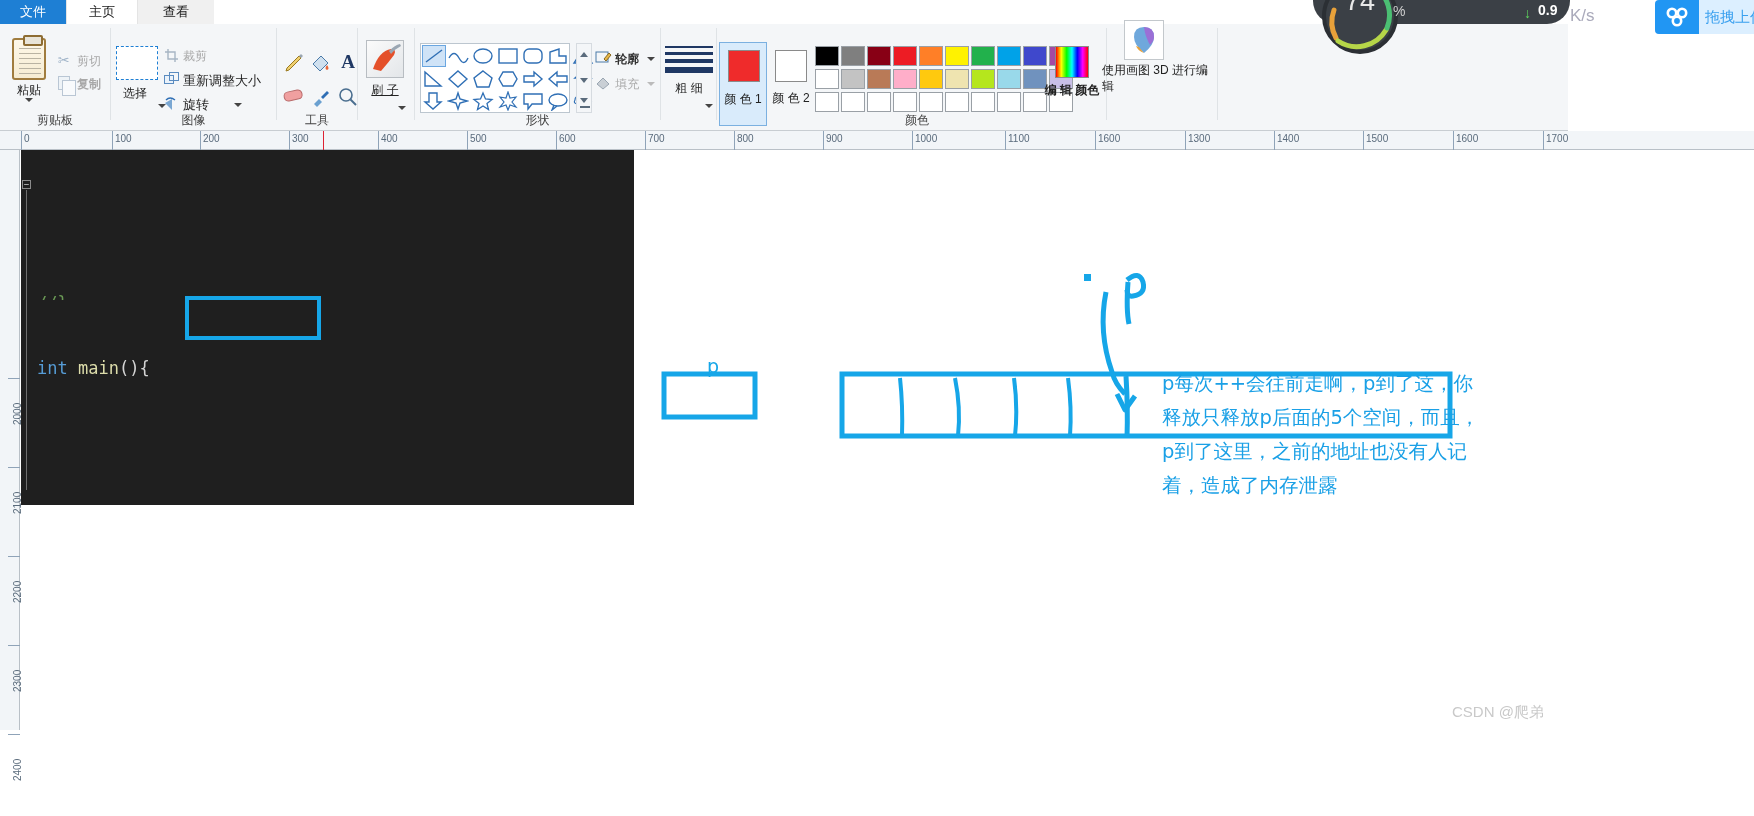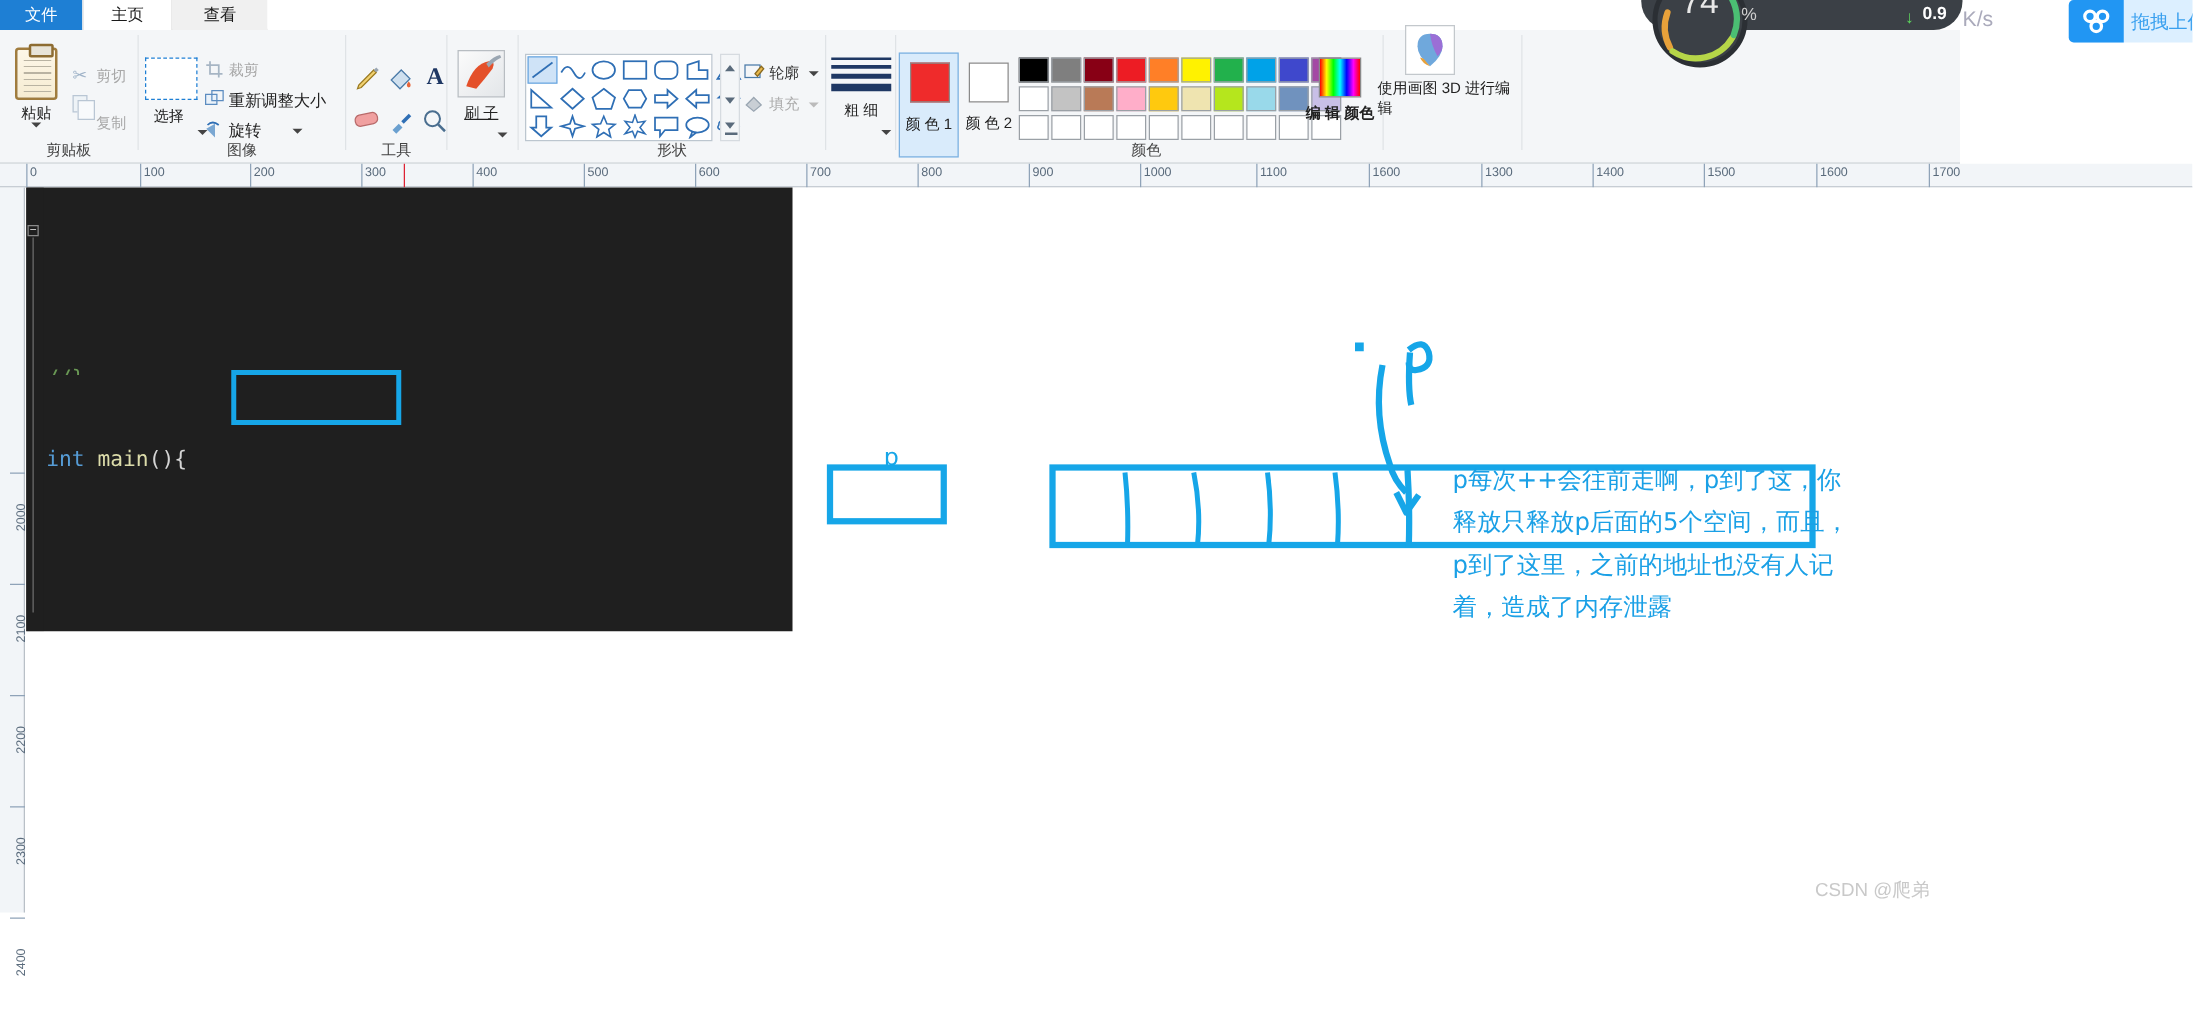--- a/index.html
+++ b/index.html
@@ -189,21 +189,21 @@
           </div>
         <div class="clip-text">粘贴</div>
         <div class="clip-caret"></div>
       </div>
       <div style="position:absolute;left:58px;top:28px;">
         <span class="mini-ic scissors">✂</span>
         <span class="mini-item" style="left:19px;top:1px;">剪切</span>
       </div>
       <div style="position:absolute;left:58px;top:52px;">
         <span class="copy-ic"></span>
-        <span class="mini-item" style="left:19px;top:14px;">复制</span>
+        <span class="mini-item" style="left:19px;top:0;font-weight:bold;">复制</span>
       </div>
       <div class="group-label">剪贴板</div>
     </div>
     <div class="gsep" style="left:110px;"></div>
 
     <div class="group" style="left:111px;width:165px;">
       <div class="sel-box" style="left:5px;"></div>
       <div class="sel-text" style="left:3px;"><span>选择</span></div>
       <div class="sel-caret" style="left:47px;top:80px;"></div>
 
@@ -407,21 +407,21 @@
         <span class="gal-arrow" style="top:54px;border-top:5px solid #5a6b7c;"></span>
         <span style="position:absolute;left:3px;top:62px;width:10px;height:2px;background:#5a6b7c;"></span>
       </div>
       <div class="outline-row" style="left:180px;top:26px;">
         <span style="display:inline-block;vertical-align:middle;">
           <svg width="17" height="15" viewBox="0 0 17 15">
               <rect x="1" y="2" width="12" height="10" fill="none" stroke="#4a7aa8"></rect>
               <path d="M9 9 L14 3 L16 5 L11 11 Z" fill="#e8b84a" stroke="#8a6a20"></path>
             </svg>
         </span>
-        <span style="vertical-align:middle;">轮廓</span>
+        <span style="vertical-align:middle;font-weight:bold;">轮廓</span>
         <span style="display:inline-block;vertical-align:middle;width:0;height:0;border-left:4px solid transparent;border-right:4px solid transparent;border-top:4px solid #444;margin-left:4px;"></span>
       </div>
       <div class="fill-row" style="left:180px;top:51px;">
         <span style="display:inline-block;vertical-align:middle;">
           <svg width="17" height="15" viewBox="0 0 17 15">
               <path d="M2 9 L8 3 L14 9 L8 14 Z" fill="#c9cfd5" stroke="#9aa6b2"></path>
             </svg>
         </span>
         <span style="vertical-align:middle;">填充</span>
         <span style="display:inline-block;vertical-align:middle;width:0;height:0;border-left:4px solid transparent;border-right:4px solid transparent;border-top:4px solid #bbb;margin-left:4px;"></span>

